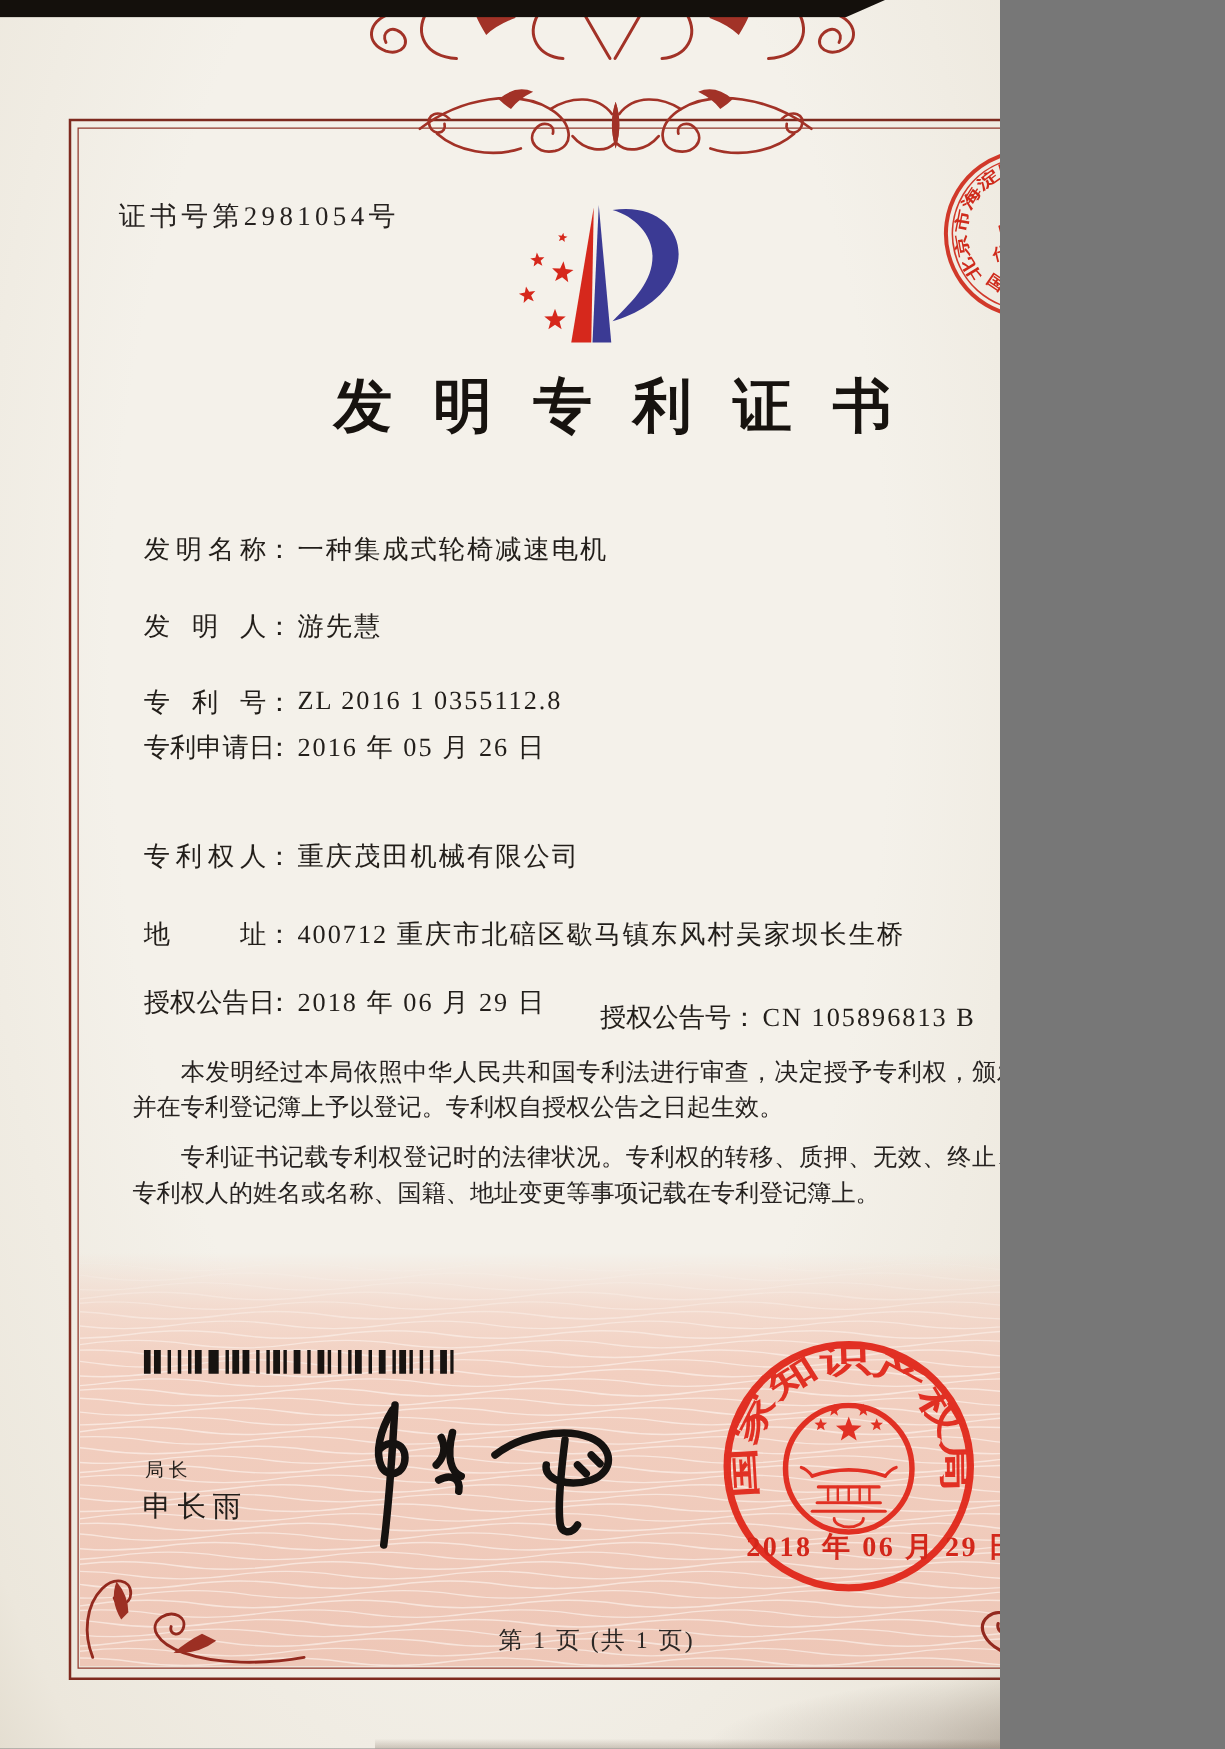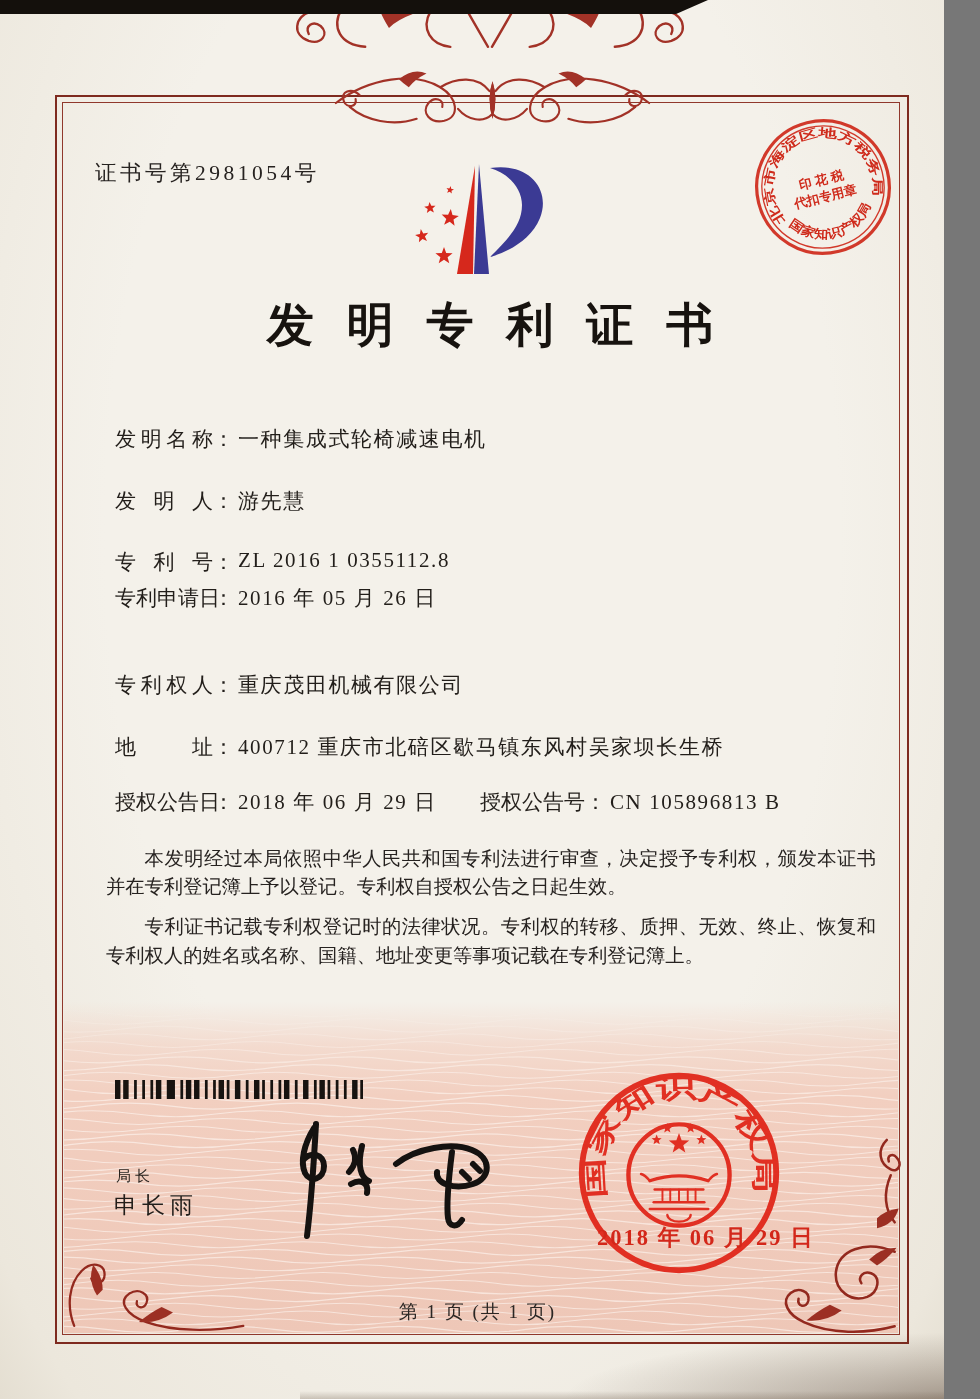--- a/index.html
+++ b/index.html
@@ -1,16 +1,16 @@
 <!DOCTYPE html>
 <html><head>
 <meta charset="utf-8">
 <style>
   html,body{margin:0;padding:0;background:#777;}
-  #page{position:relative;width:944px;height:1399px;overflow:hidden;
+  #page{position:relative;width:800px;height:1399px;overflow:hidden;
         background:radial-gradient(ellipse at 50% 38%, #f4f1ea 55%, #ece7dc 92%, #e4ded1 100%);
         font-family:"Liberation Serif","DejaVu Serif",serif;color:#221e1a;}
   .abs{position:absolute;}
   
   #top-strip{left:0;top:0;width:708px;height:14px;background:#14100c;
              clip-path:polygon(0 0,100% 0,97.5% 55%,95.5% 100%,0 100%);z-index:9;}
   #right-line{left:969px;top:84px;width:3px;height:1315px;background:#413126;opacity:.85;z-index:9;}
   #right-edge{left:972px;top:0;width:8px;height:1399px;background:linear-gradient(90deg,#d9d1c4,#c9c0b2);z-index:8;}
   #bottom-shadow{left:560px;top:1332px;width:420px;height:67px;z-index:8;
       background:radial-gradient(ellipse at 95% 100%, rgba(74,54,42,.42), rgba(74,54,42,0) 70%);}
@@ -25,21 +25,21 @@
      -webkit-mask-image:linear-gradient(180deg,transparent 0,rgba(0,0,0,.8) 60px,#000 100px);
      mask-image:linear-gradient(180deg,transparent 0,rgba(0,0,0,.8) 60px,#000 100px);}
   
   #cert-no{left:95px;top:158px;font-size:21.5px;letter-spacing:3.5px;color:#262220;}
   #title{left:0;top:294px;width:980px;text-align:center;font-size:47px;font-weight:700;
          letter-spacing:.70em;padding-left:.70em;box-sizing:border-box;color:#17130f;z-index:4;}
   .frow{left:115px;height:30px;font-size:21px;white-space:nowrap;z-index:4;}
   .flabel{display:inline-block;width:98px;text-align:justify;text-align-last:justify;vertical-align:top;}
   .fcolon{display:inline-block;vertical-align:top;}
   .fval{margin-left:4px;letter-spacing:1.6px;}
-  #grant-no-group{position:absolute;left:365px;top:0;}
+  #grant-no-group{position:absolute;left:365px;top:12px;}
   #paras{left:94px;top:833px;width:794px;font-size:19.3px;line-height:28.2px;text-align:justify;z-index:4;color:#262220;}
   #paras p{margin:12px;text-indent:2em;}
   #sig-title{left:116px;top:1143px;font-size:15px;z-index:6;letter-spacing:4px;margin-top:24px;}
   #sig-name{left:114px;top:1190px;font-size:23px;z-index:6;letter-spacing:5px;}
   #seal-date{left:597px;top:1222px;font-size:22.5px;color:#d3271a;letter-spacing:2px;z-index:7;font-weight:700;white-space:nowrap;}
   #footer{left:0;top:1299px;width:980px;text-align:center;padding-right:25px;box-sizing:border-box;
           font-size:19px;color:#2b2724;z-index:6;letter-spacing:2px;}
   
   #logo{left:410px;top:150px;z-index:4;}
   #tax-stamp{left:752px;top:116px;z-index:7;transform:rotate(-14deg);}

